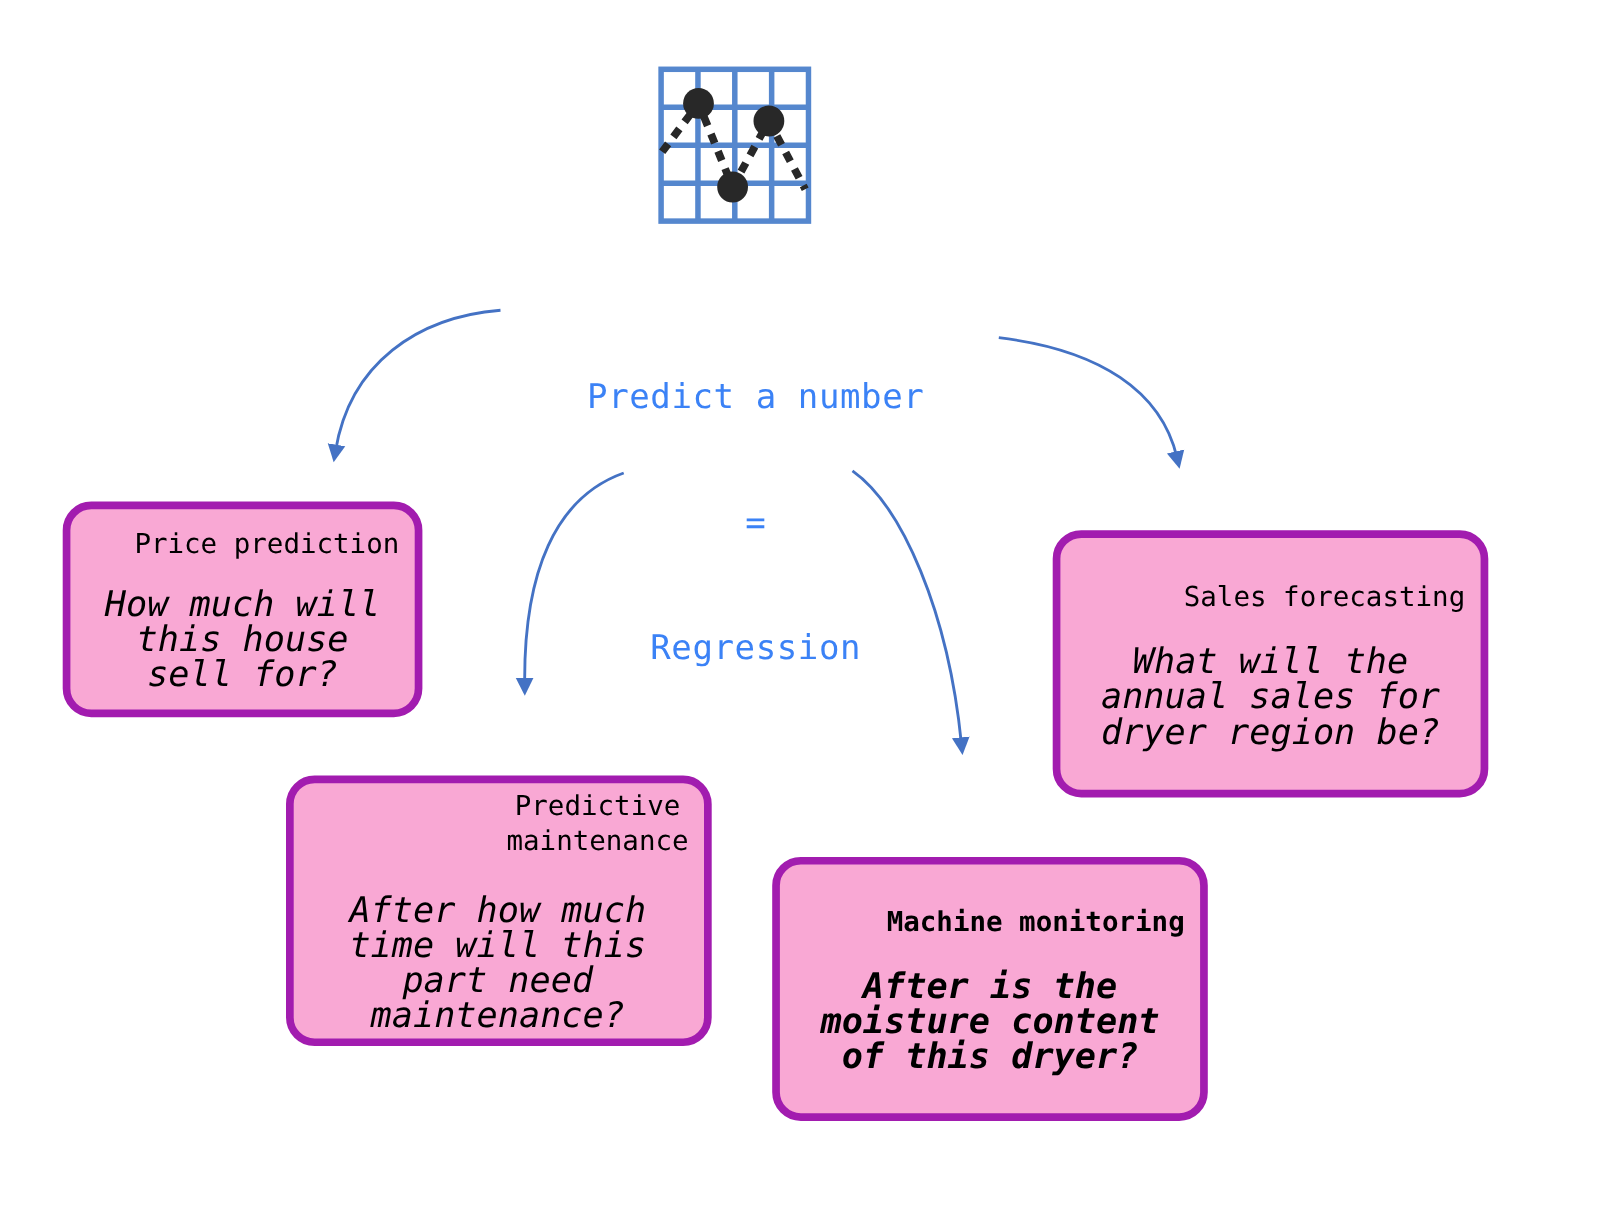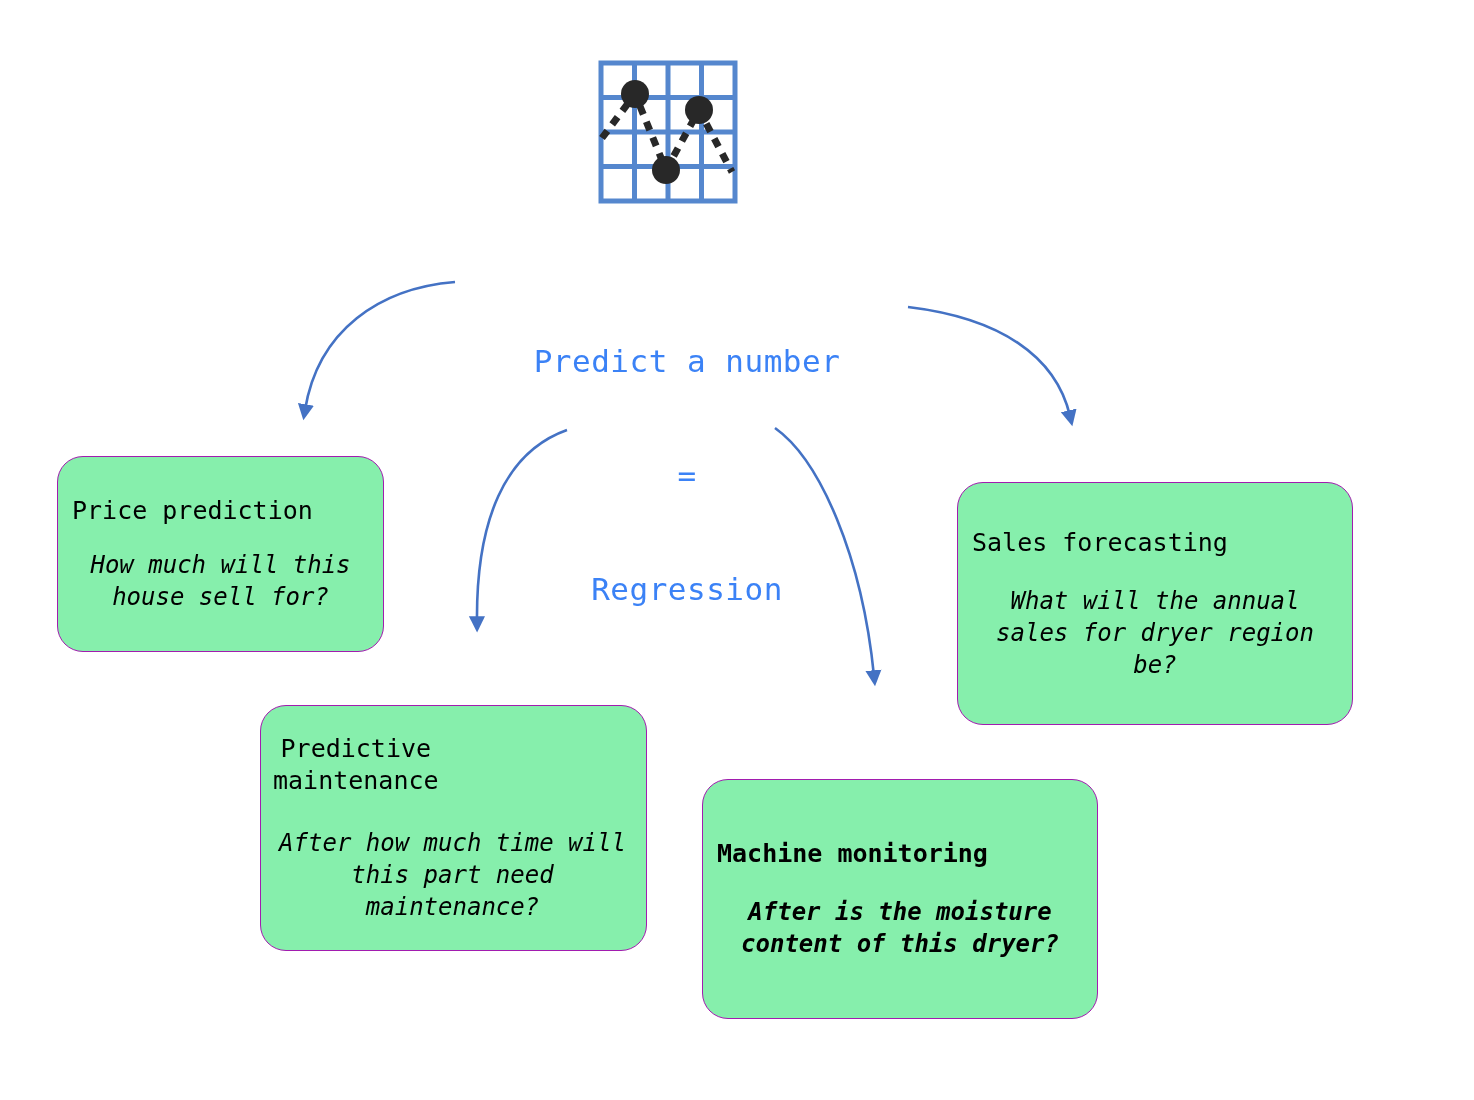--- a/index.html
+++ b/index.html
@@ -49,39 +49,39 @@
     top: 0;
     width: 1474px;
     height: 1100px;
     pointer-events: none;
   }
 
   
   .example-box {
     position: absolute;
     box-sizing: border-box;
-    border: 1px solid #a21caf;
+    border: 7px solid #a21caf;
     border-radius: 26px;
-    background: #86efac;
+    background: #f9a8d4;
     display: flex;
     flex-direction: column;
-    align-items: flex-start;
+    align-items: flex-end;
     justify-content: center;
     padding: 10px 14px;
   }
   .box-title {
     color: #000000;
     font-size: 25px;
     line-height: 32px;
     text-align: center;
     white-space: pre-line;
   }
   .box-question {
     color: #000000;
-    font-size: 24px;
+    font-size: 32px;
     line-height: 32px;
     text-align: center;
     font-style: italic;
     margin-top: 26px;
   }
 
   #box-price-prediction   { left: 57px;   top: 456px; width: 327px; height: 196px; }
   #box-predictive-maint   { left: 260px;  top: 705px; width: 387px; height: 246px; padding-left: 12px; }
   #box-machine-monitoring { left: 702px;  top: 779px; width: 396px; height: 240px; font-weight: bold; }
   #box-sales-forecasting  { left: 957px;  top: 482px; width: 396px; height: 243px; }

